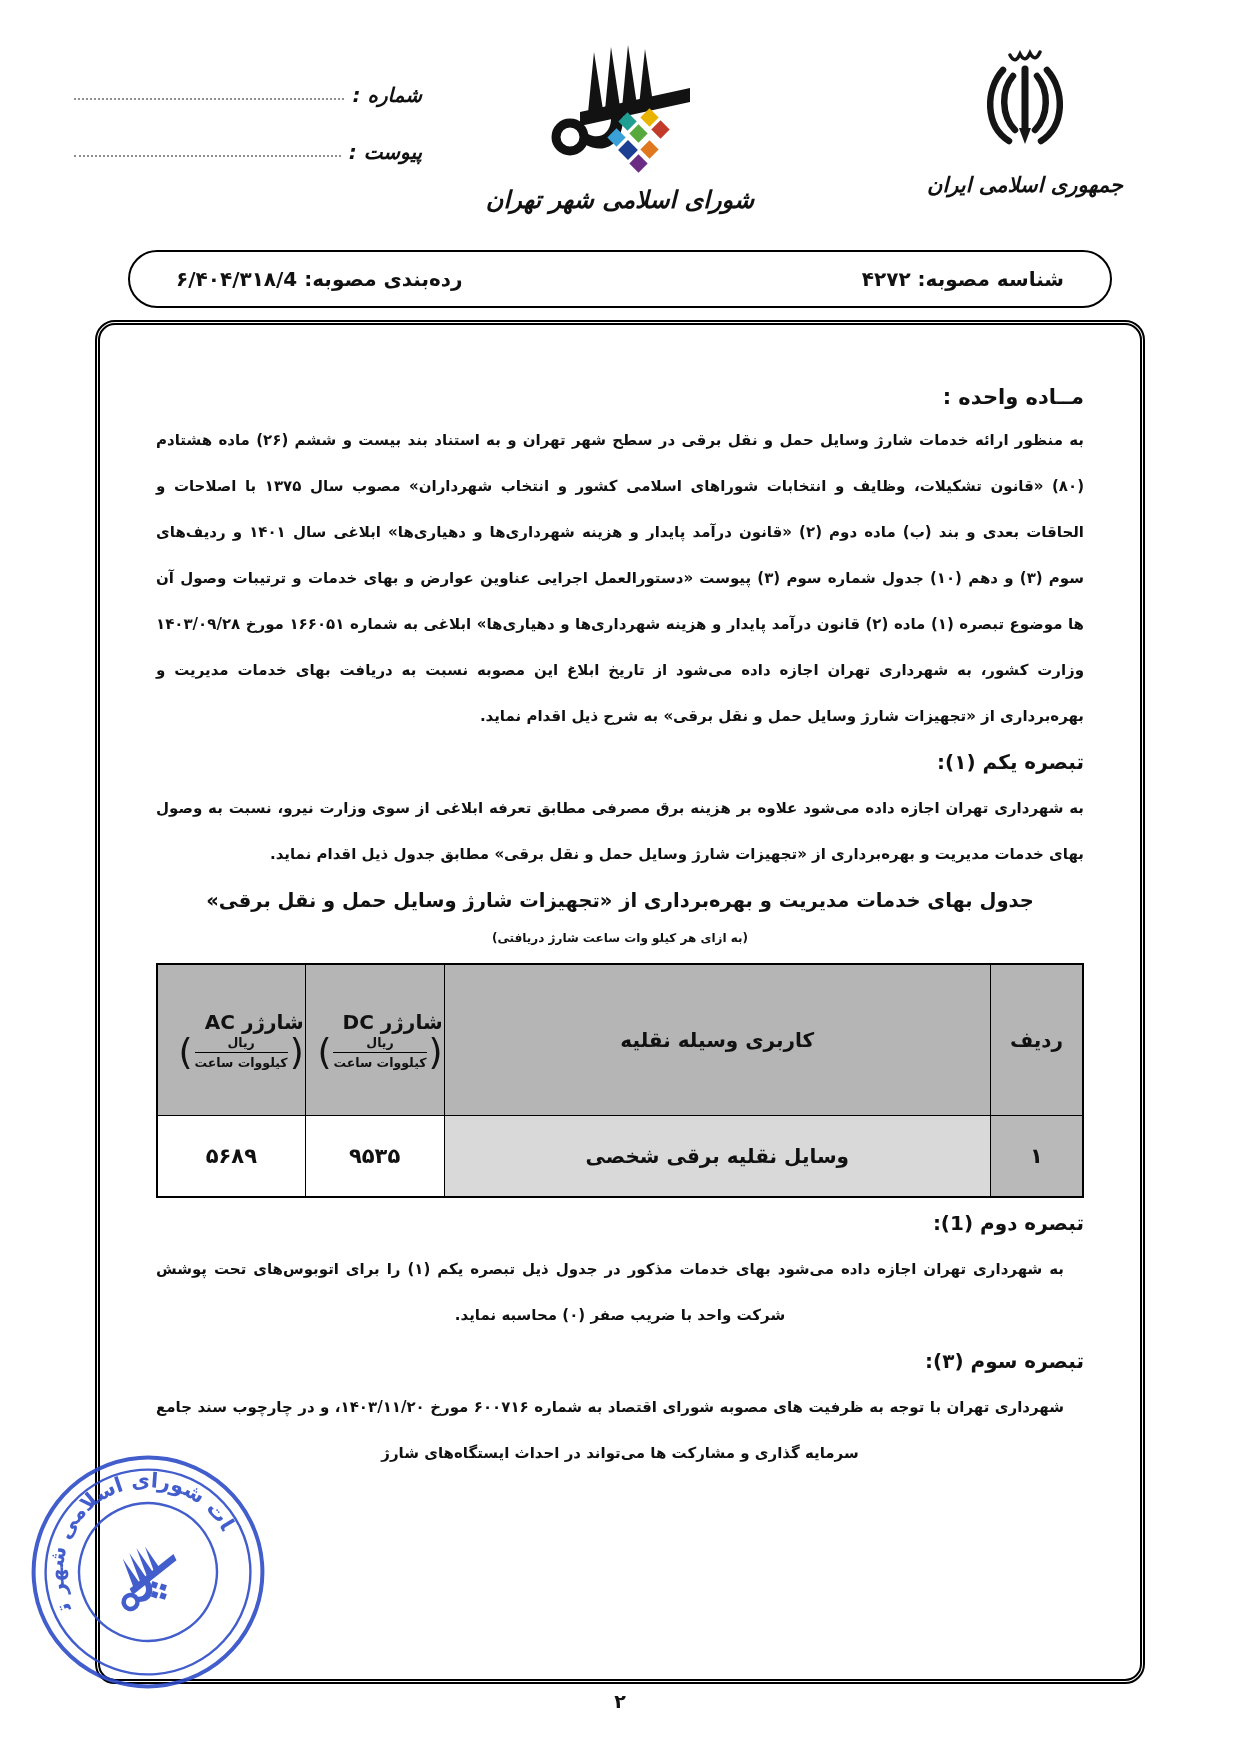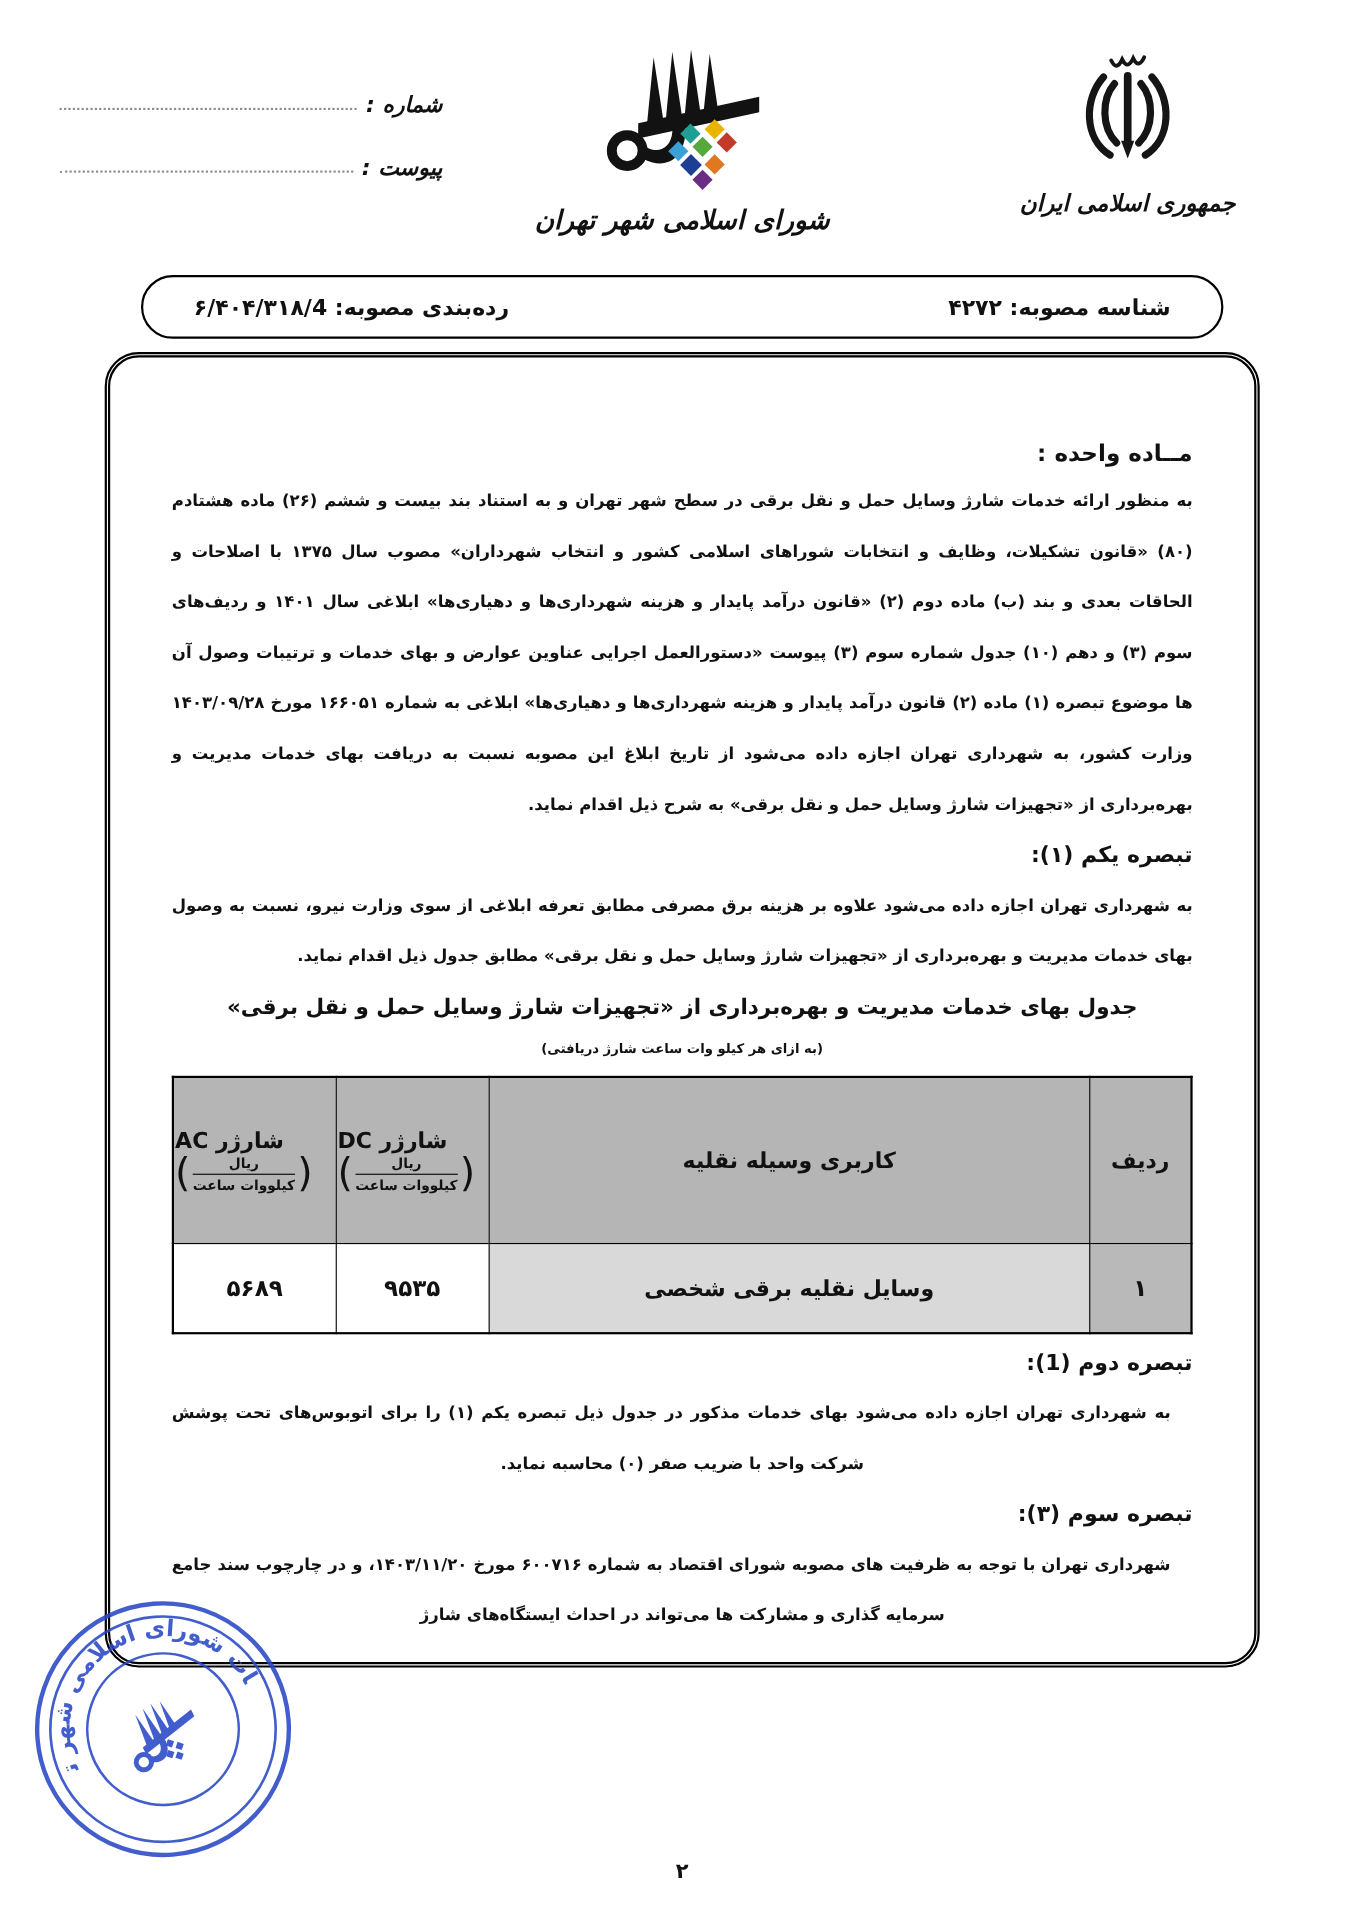--- a/index.html
+++ b/index.html
@@ -2,56 +2,56 @@
 <html dir="rtl" lang="fa"><head>
 <meta charset="utf-8">
 <style>
   html,body{margin:0;padding:0;background:#e8e8e8;}
   .page{
     position:relative;width:1240px;height:1754px;margin:0 auto;
     background:#ffffff;overflow:hidden;color:#111;
     font-family:"DejaVu Sans",sans-serif;direction:rtl;
   }
   
-  .fields{position:absolute;top:50px;left:52px;width:350px;text-align:center;}
+  .fields{position:absolute;top:50px;left:72px;width:350px;text-align:center;}
   .field-row{display:flex;align-items:flex-end;height:57px;}
   .field-label{font-size:20px;font-weight:700;font-style:italic;white-space:nowrap;}
   .field-dots{flex:1;border-bottom:2px dotted #8f8f8f;margin:0 8px 7px 2px;height:1px;}
   .center-logo{position:absolute;top:26px;left:455px;width:330px;text-align:center;}
   .center-logo svg{display:block;margin:0 auto;}
   .logo-title{font-size:24px;font-weight:700;font-style:italic;margin-top:0;}
   .emblem{position:absolute;top:42px;left:900px;width:250px;text-align:center;}
   .emblem svg{display:block;margin:0 auto;}
   .emblem-caption{font-size:21px;font-weight:700;font-style:italic;margin-top:6px;}
   
   .id-bar{
     position:absolute;top:250px;left:128px;width:984px;height:58px;
     border:2.5px solid #000;border-radius:30px;box-sizing:border-box;
     display:flex;align-items:center;justify-content:space-between;
     padding:0 46px;font-size:20px;font-weight:700;background:#fff;
   }
   
   .main-box{
-    position:absolute;top:320px;left:95px;width:1050px;height:1196px;
-    border:5px double #000;border-radius:31px;box-sizing:border-box;
-    padding:61px 56px 0;background:#fff;
+    position:absolute;top:320px;left:95px;width:1050px;height:1364px;
+    border:5px double #000;border-radius:20px;box-sizing:border-box;
+    padding:46px 56px 0;background:#fff;
   }
   .doc-heading{font-size:21px;font-weight:700;margin:14px 0 8px;}
   .p{font-size:15px;font-weight:700;line-height:46px;text-align:justify;margin:0;}
   .p.indent{text-indent:20px;}
   .p.center-last{text-align-last:center;}
   .note-title{font-size:20px;font-weight:700;line-height:46px;margin:0;}
   .tbl-title{text-align:center;font-size:19.5px;font-weight:700;line-height:40px;margin-top:4px;}
   .tbl-sub{text-align:center;font-size:12px;font-weight:700;line-height:34px;margin-bottom:8px;}
   
   .rate-table{width:100%;border-collapse:collapse;border:2.5px solid #000;margin:4px 0 2px;}
   .rate-table th,.rate-table td{border:1.5px solid #000;text-align:center;vertical-align:middle;}
   .rate-table th{background:#b5b5b5;font-size:20px;font-weight:700;height:148px;}
   .cw-row{width:10%}.cw-usage{width:59%}.cw-dc{width:15%}.cw-ac{width:16%}
-  .chg-head{display:flex;flex-direction:column;align-items:flex-end;justify-content:center;height:148px;}
+  .chg-head{display:flex;flex-direction:column;align-items:flex-start;justify-content:center;height:148px;}
   .frac{display:flex;align-items:center;}
   .frac .paren{font-size:36px;font-weight:400;line-height:1;}
   .frac .stack{display:flex;flex-direction:column;align-items:center;font-size:12.5px;font-weight:700;margin:0 2px;}
   .frac .stack .bot{border-top:1.5px solid #000;padding-top:2px;margin-top:2px;}
   .data-row td{height:78px;font-size:21px;font-weight:700;background:#fff;}
   td.cell-row-num{background:#b9b9b9;}
   td.cell-usage{background:#d9d9d9;font-size:20px;}
   
   .stamp{position:absolute;left:28px;top:1452px;width:240px;height:240px;
          transform:rotate(-26deg);opacity:.88;pointer-events:none;}

